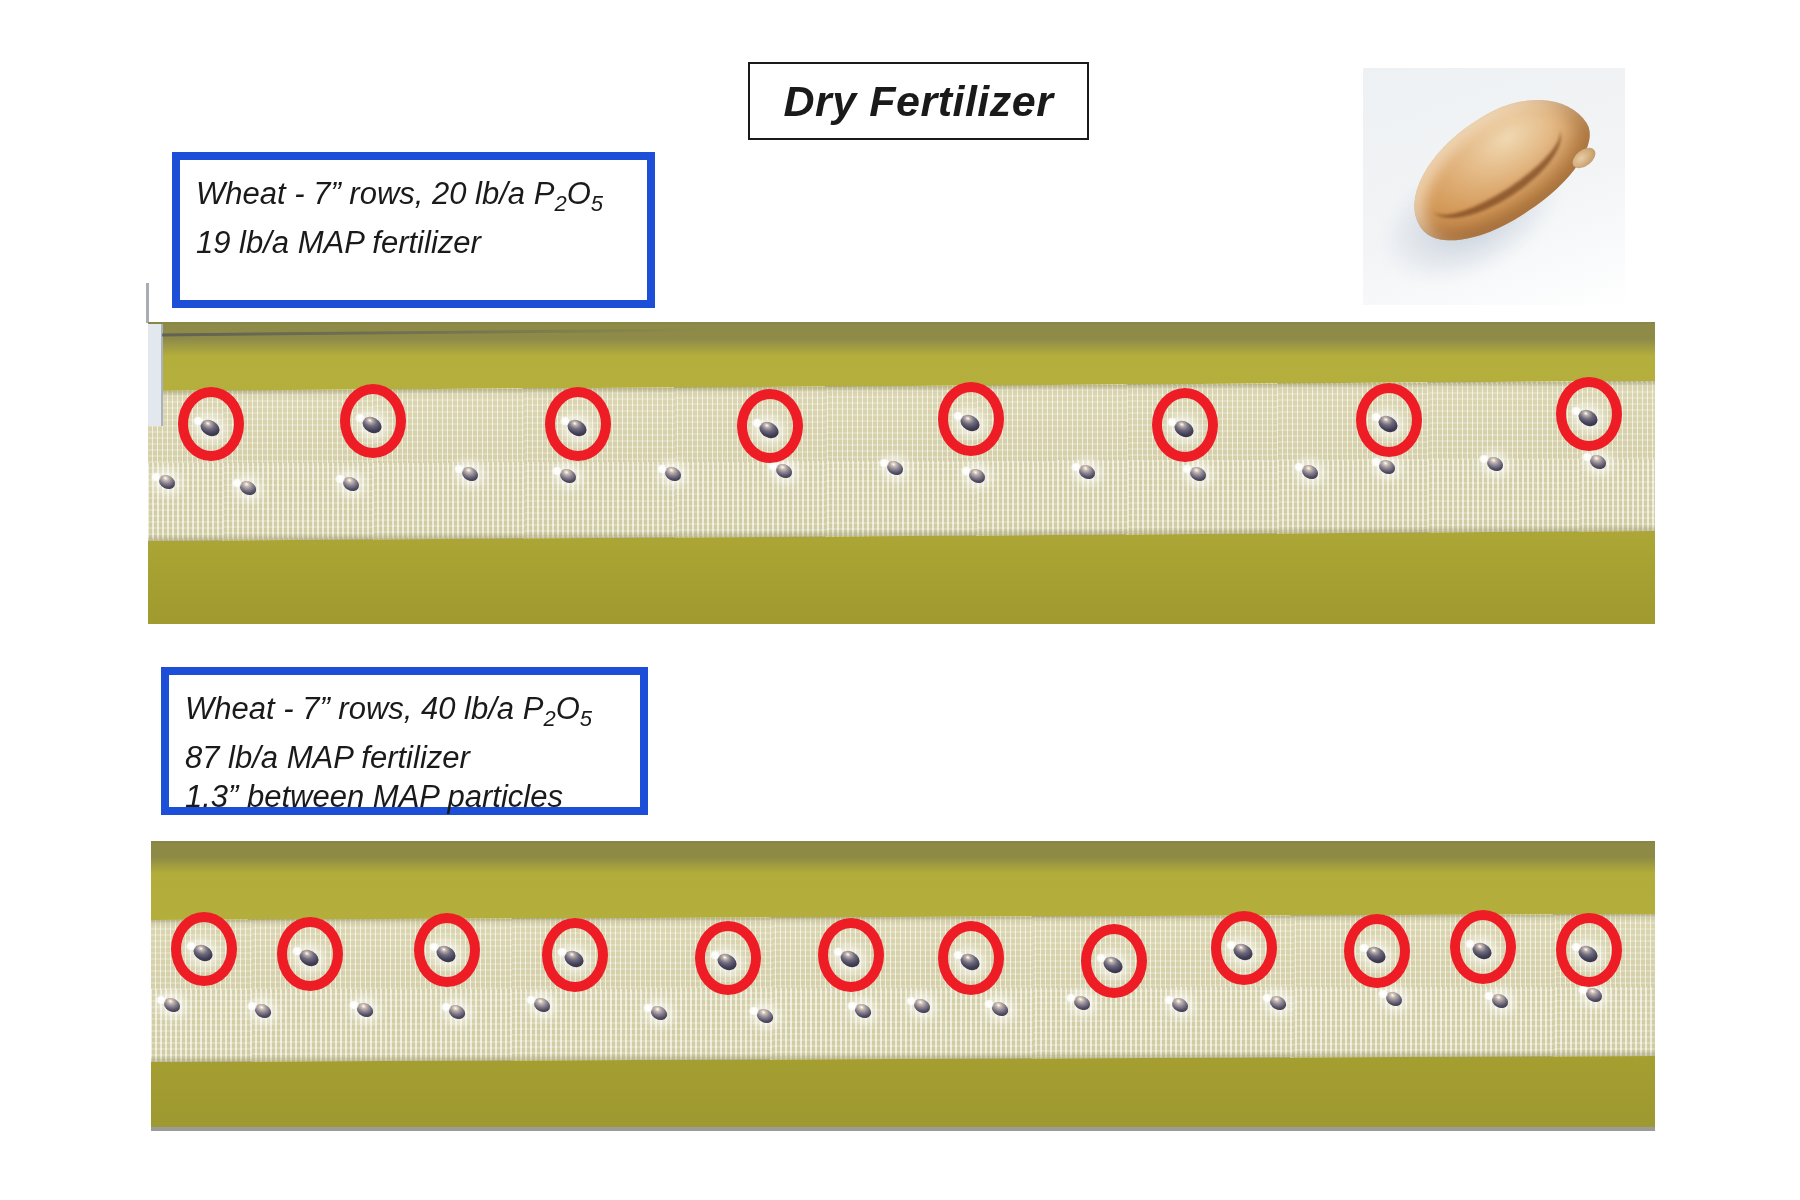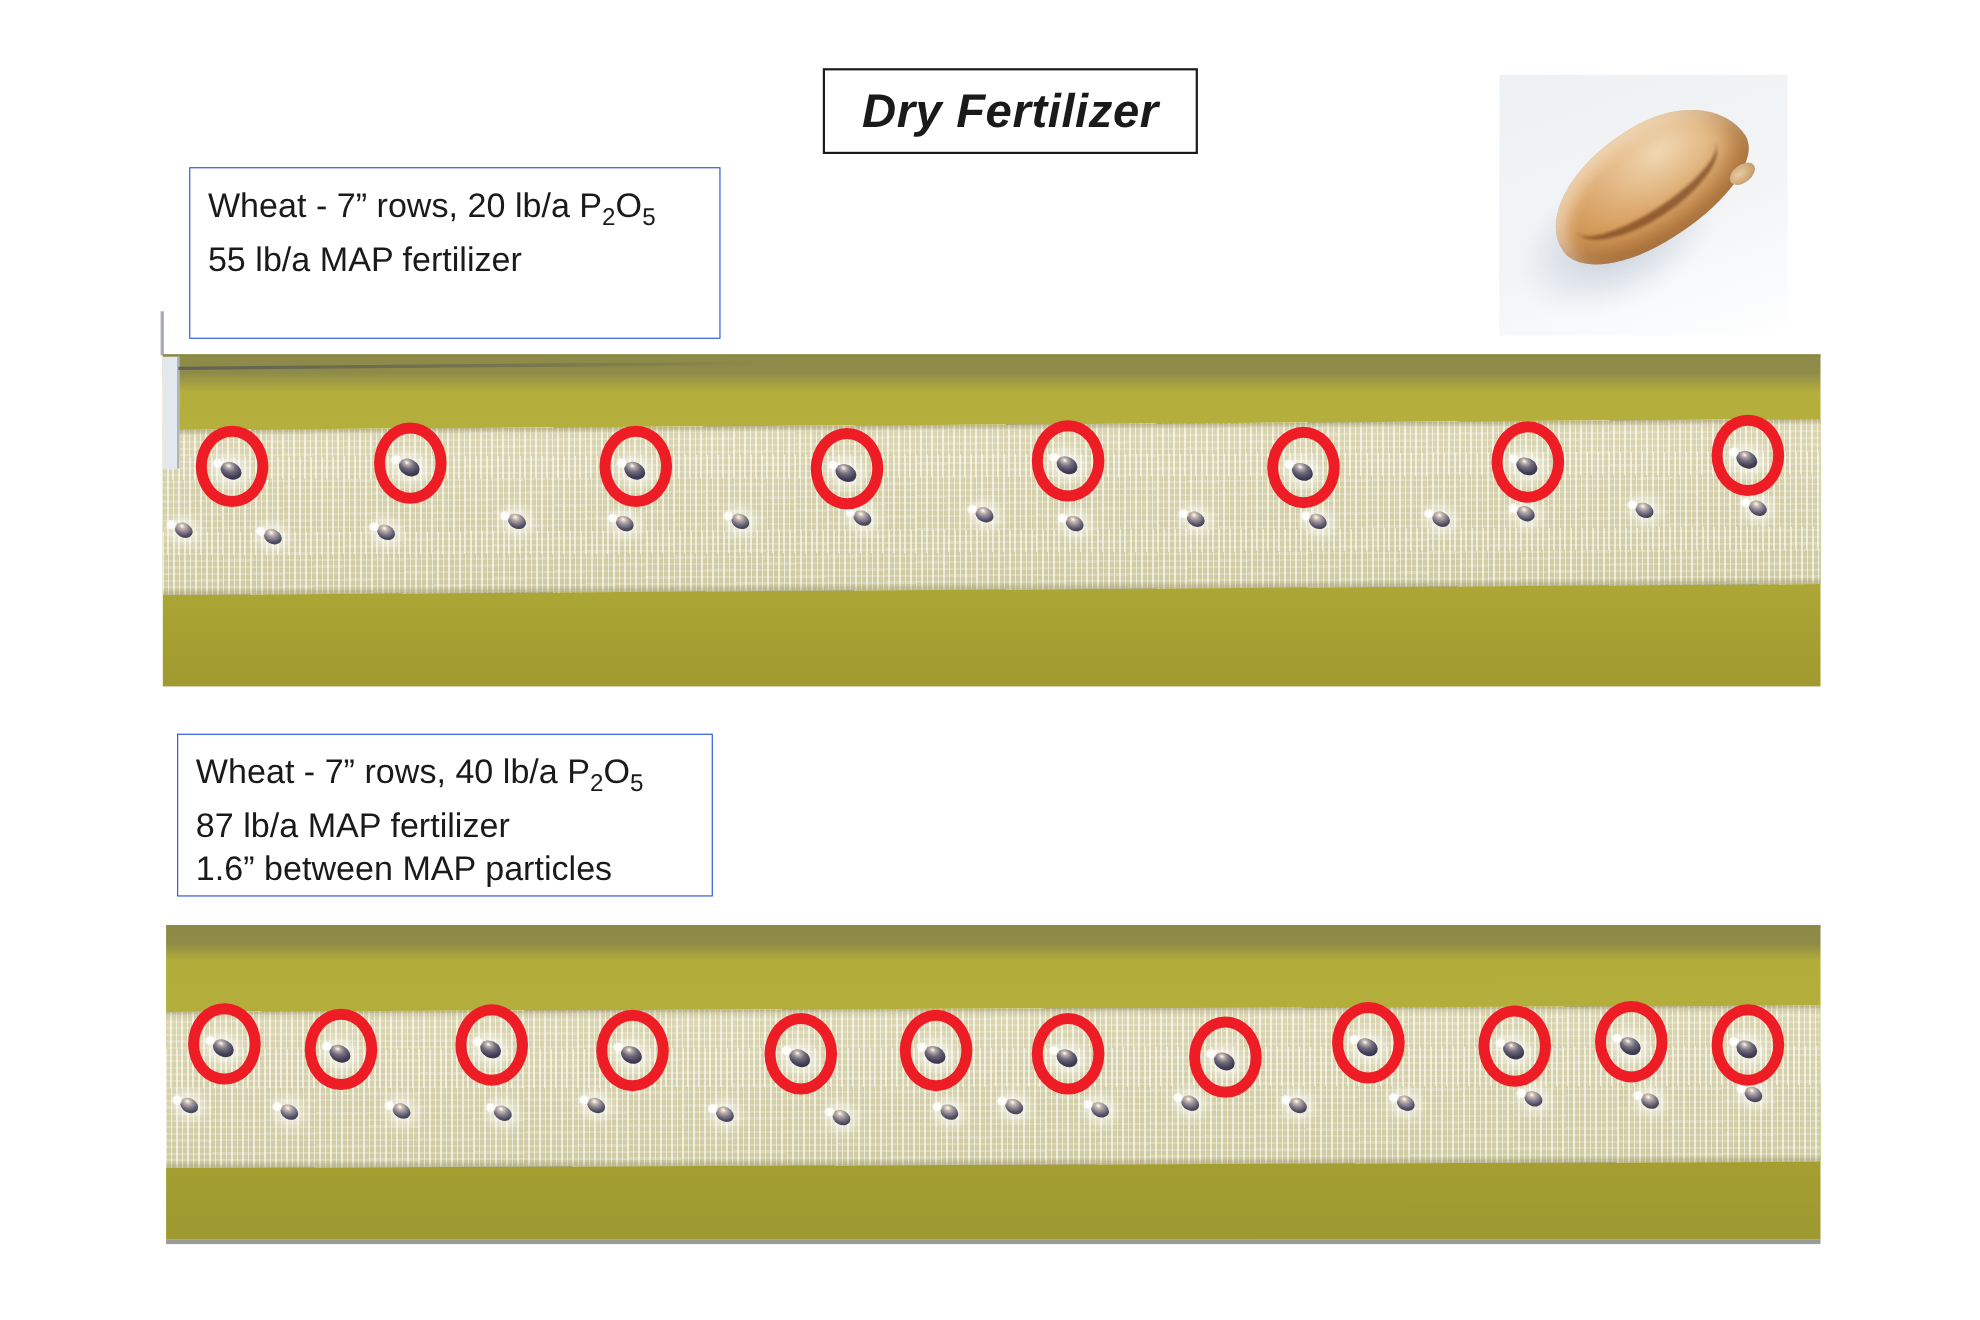--- a/index.html
+++ b/index.html
@@ -5,22 +5,22 @@
   html,body{margin:0;padding:0;background:#ffffff;}
   .slide{position:relative;width:1800px;height:1200px;background:#ffffff;overflow:hidden;
          font-family:"Liberation Sans","DejaVu Sans",sans-serif;color:#1a1a1a;}
 
   
   .title-box{position:absolute;left:748px;top:62px;width:337px;height:74px;
              border:2px solid #1a1a1a;background:#ffffff;display:flex;align-items:center;justify-content:center;}
   .title-text{font-size:43px;font-weight:bold;font-style:italic;letter-spacing:0.5px;}
 
   
-  .spec-box{position:absolute;border:1px solid #1d4ed8;background:#ffffff;
-            font-size:31px;line-height:39px;padding:14px 16px;box-sizing:border-box;white-space:nowrap;}
+  .spec-box{position:absolute;border:8px solid #1d4ed8;background:#ffffff;
+            font-size:31px;line-height:39px;padding:14px 16px;box-sizing:border-box;white-space:nowrap;font-style:italic;}
   .spec-box-1{left:172px;top:152px;width:483px;height:156px;}
   .spec-box-2{left:161px;top:667px;width:487px;height:148px;}
   .spec-box sub{font-size:22px;}
 
   
   .seed-photo{position:absolute;left:1363px;top:68px;width:262px;height:237px;overflow:hidden;
               background:linear-gradient(160deg,#eef1f3 0%,#f2f4f6 55%,#fafbfc 85%,#ffffff 100%);}
   .seed-shadow{position:absolute;left:8px;top:88px;width:200px;height:120px;border-radius:50%;
                background:radial-gradient(ellipse at 50% 50%,rgba(148,164,186,.55) 0%,rgba(148,164,186,0) 68%);
                transform:rotate(-28deg);filter:blur(5px);}
@@ -80,27 +80,27 @@
 
   <div class="seed-photo">
     <div class="seed-shadow"></div>
     <div class="seed-body"></div>
     <div class="seed-crease"></div>
     <div class="seed-tip"></div>
   </div>
 
   <div class="spec-box spec-box-1">
     <div><span>Wheat - 7” rows, 20 lb/a </span><span>P</span><sub>2</sub><span>O</span><sub>5</sub></div>
-    <div>55 lb/a MAP fertilizer</div>
+    <div>19 lb/a MAP fertilizer</div>
   </div>
 
   <div class="spec-box spec-box-2">
     <div><span>Wheat - 7” rows, 40 lb/a </span><span>P</span><sub>2</sub><span>O</span><sub>5</sub></div>
     <div>87 lb/a MAP fertilizer</div>
-    <div>1.6” between MAP particles</div>
+    <div>1.3” between MAP particles</div>
   </div>
 
   <div class="photo-tick"></div>
 
   <div class="tape-photo tape-photo-1">
     <div class="ribbon ribbon-1"></div>
     <div class="white-strip"></div>
     <div class="diag-line"></div>
     <div class="layer">
         <div class="particle" style="left: 19px; top: 158px;"></div>

